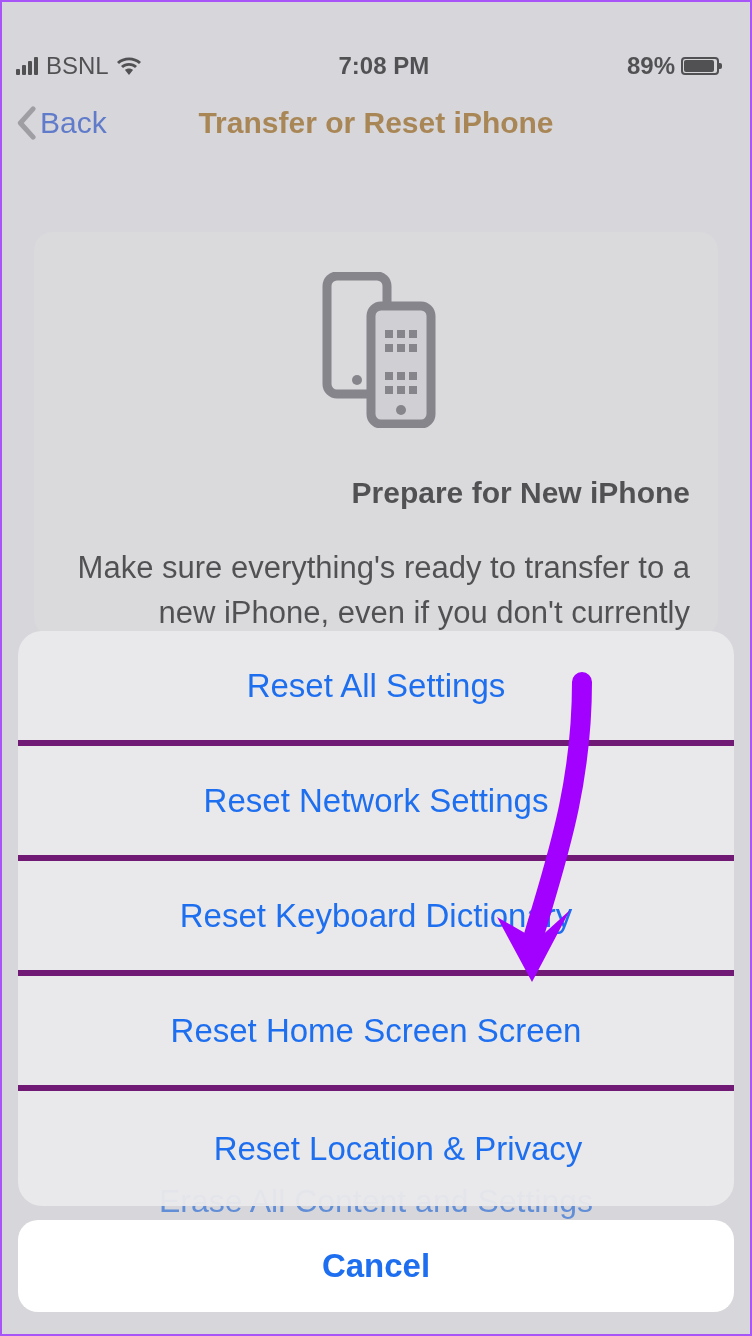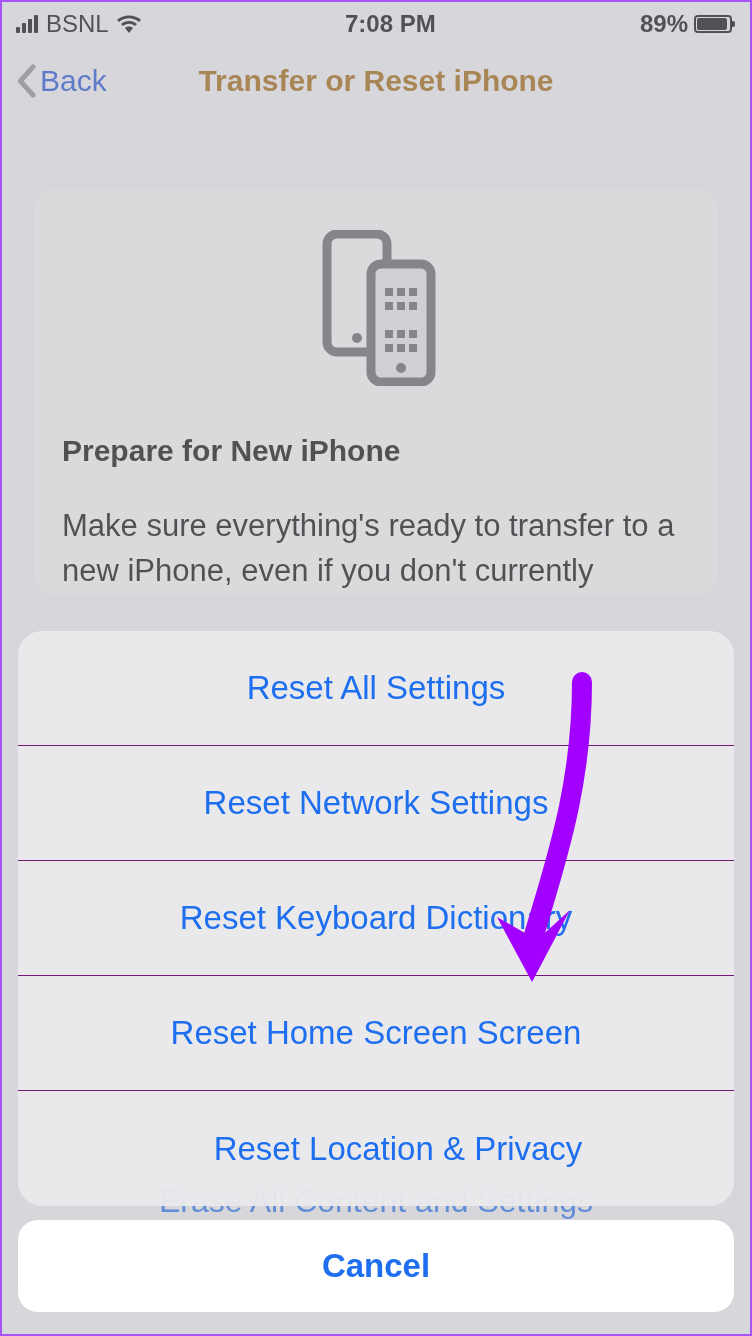--- a/index.html
+++ b/index.html
@@ -22,24 +22,25 @@
   .screen {
     position: absolute;
     inset: 0;
     background: #f2f2f7;
   }
   .status-bar {
     display: flex;
     justify-content: space-between;
     align-items: center;
     height: 44px;
-    padding: 0 18px 0 14px;
+    padding: 0 31px 0 14px;
     font-size: 24px;
     font-weight: 600;
     color: #000;
+    margin-top: 42px;
   }
   .status-left, .status-right { display: flex; align-items: center; gap: 8px; }
   .carrier { font-weight: 400; font-size: 24px; }
   .signal-bars { display: flex; align-items: flex-end; gap: 2px; height: 18px; }
   .signal-bars span { width: 4px; background: #000; border-radius: 1px; }
   .sb1{height:6px}.sb2{height:10px}.sb3{height:14px}.sb4{height:18px}
   .wifi-icon { width: 24px; height: 18px; }
   .battery-wrap { display:flex; align-items:center; gap:6px; }
   .battery { width: 38px; height: 18px; border: 2px solid #000; border-radius: 4px; position: relative; }
   .battery::after { content:""; position:absolute; right:-5px; top:4px; width:3px; height:6px; background:#000; border-radius:0 2px 2px 0; }
@@ -65,21 +66,21 @@
     transform:translateX(-50%);
     font-size: 30px;
     font-weight: 700;
     color:#a16207;
   }
   .card {
     margin: 74px 32px 0;
     background: rgba(255,255,255,0.5);
     border-radius: 18px;
     padding: 40px 28px 0;
-    text-align: left;
+    text-align: right;
   }
   .phones-icon { display:flex; justify-content:center; margin-bottom: 48px; }
   .phones-icon svg { width: 130px; height: 156px; }
   .card-title { font-size: 30px; font-weight: 700; color:#000; margin-bottom: 36px; }
   .card-desc { font-size: 31px; line-height: 1.45; color:#000; }
   .sheet {
     position:absolute;
     left: 16px; right:16px;
     bottom: 128px;
     z-index: 10;
@@ -88,21 +89,21 @@
     overflow: hidden;
   }
   .sheet-item {
     height: 115px;
     display:flex;
     align-items:center;
     justify-content:center;
     font-size: 33px;
     font-weight: 400;
     color: #1e6ff0;
-    border-bottom: 1px solid #701a75;
+    border-bottom: 6px solid #701a75;
     background: transparent;
   }
   .sheet-item:last-child { border-bottom: none; margin-left: 44px; }
   .cancel-btn {
     position:absolute;
     left:16px; right:16px;
     bottom: 22px;
     height: 92px;
     background: #fff;
     border-radius: 20px;

